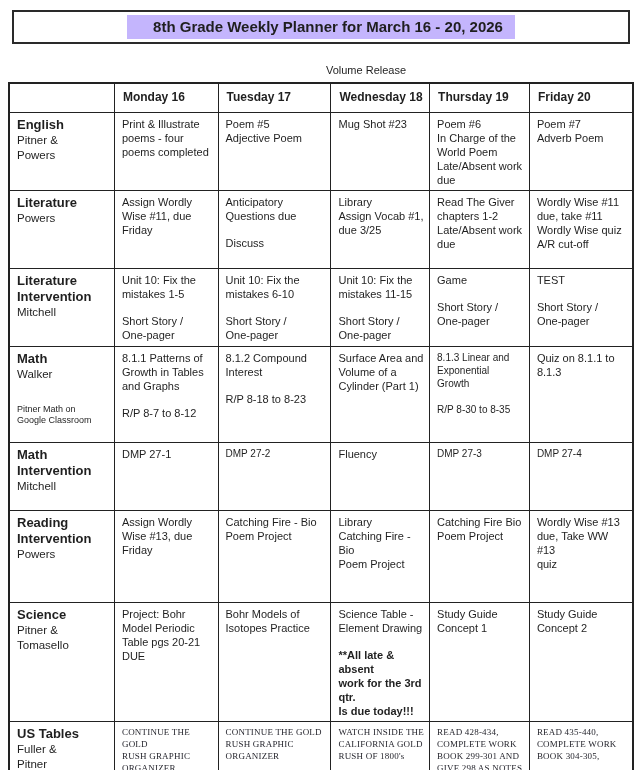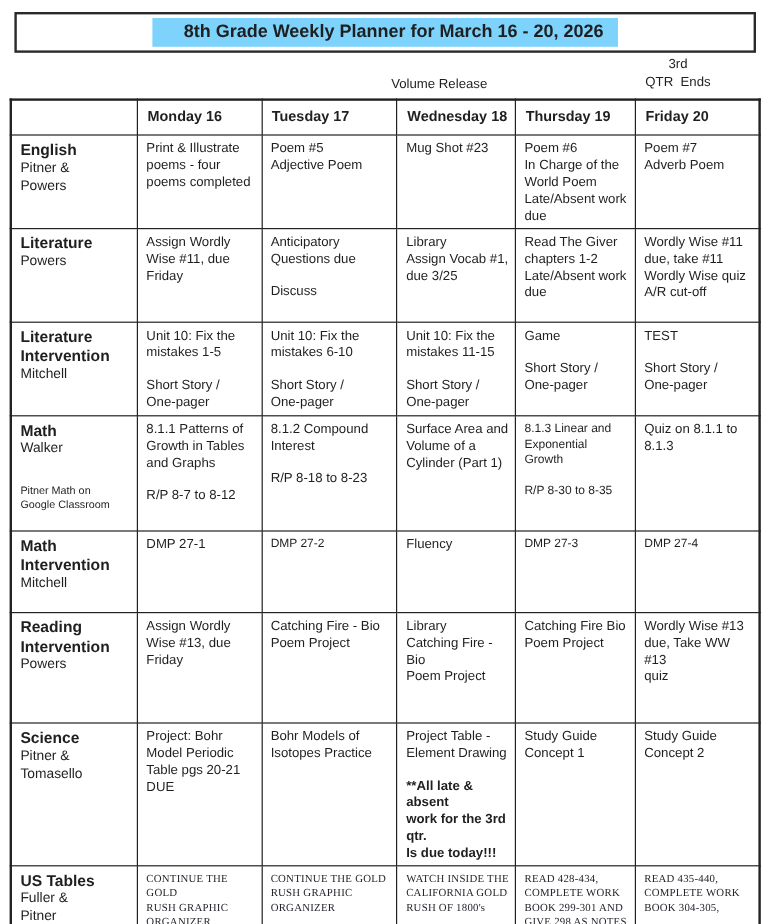--- a/index.html
+++ b/index.html
@@ -11,21 +11,21 @@
   }
   .page{position:relative;width:642px;height:770px;background:#fff;overflow:hidden;}
 
   
   .title-box{
     position:absolute;left:12px;top:10px;width:614px;height:30px;
     border:2px solid #2a2a2a;
     display:flex;align-items:center;justify-content:center;
   }
   .title-hl{
-    background:#7dd3fc;
+    background:#c4b5fd;
     font-weight:bold;font-size:15px;line-height:20px;
     padding:2px 12px 2px 26px;
     white-space:nowrap;
   }
 
   
   .annot{position:absolute;font-size:11px;line-height:15px;text-align:center;}
   .annot-early{left:316px;top:63px;width:100px;}
   .annot-qtr{left:515px;top:47px;width:100px;}
   .annot-qtr div{white-space:pre;}
@@ -75,24 +75,20 @@
 <body>
 
 <div class="page">
 
   <div class="title-box">
     <span class="title-hl">8th Grade Weekly Planner for March 16 - 20, 2026</span>
   </div>
 
   <div class="annot annot-early">Volume Release</div>
 
-  <div class="annot annot-qtr">
-    <div>3rd</div>
-    <div>QTR  Ends</div>
-  </div>
 
   <table class="planner">
     <colgroup>
       <col style="width:16.9%">
       <col style="width:16.6%">
       <col style="width:18.1%">
       <col style="width:15.8%">
       <col style="width:16.0%">
       <col style="width:16.6%">
     </colgroup>
@@ -308,21 +304,21 @@
             <div class="line">Project: Bohr</div>
             <div class="line">Model Periodic</div>
             <div class="line">Table pgs 20-21</div>
             <div class="line">DUE</div>
           </td>
           <td>
             <div class="line">Bohr Models of</div>
             <div class="line">Isotopes Practice</div>
           </td>
           <td>
-            <div class="line">Project Table -</div>
+            <div class="line">Science Table -</div>
             <div class="line">Element Drawing</div>
             <div class="sp"></div>
             <div class="line em-line">**All late &amp; absent</div>
             <div class="line em-line">work for the 3rd qtr.</div>
             <div class="line em-line">Is due today!!!</div>
           </td>
           <td>
             <div class="line">Study Guide</div>
             <div class="line">Concept 1</div>
           </td>

